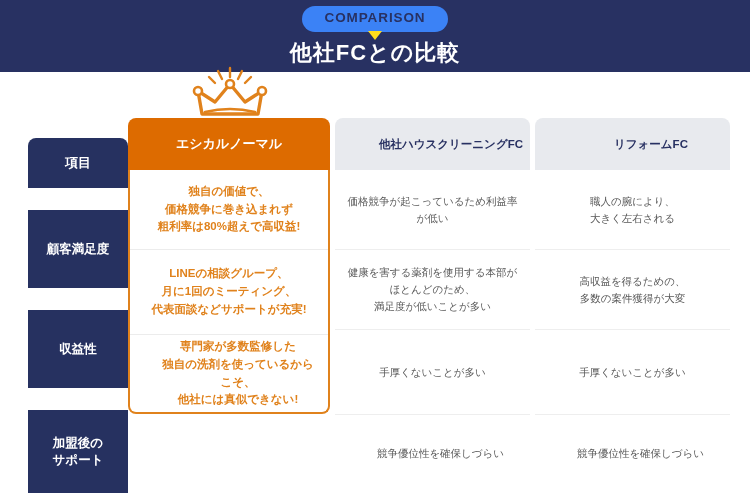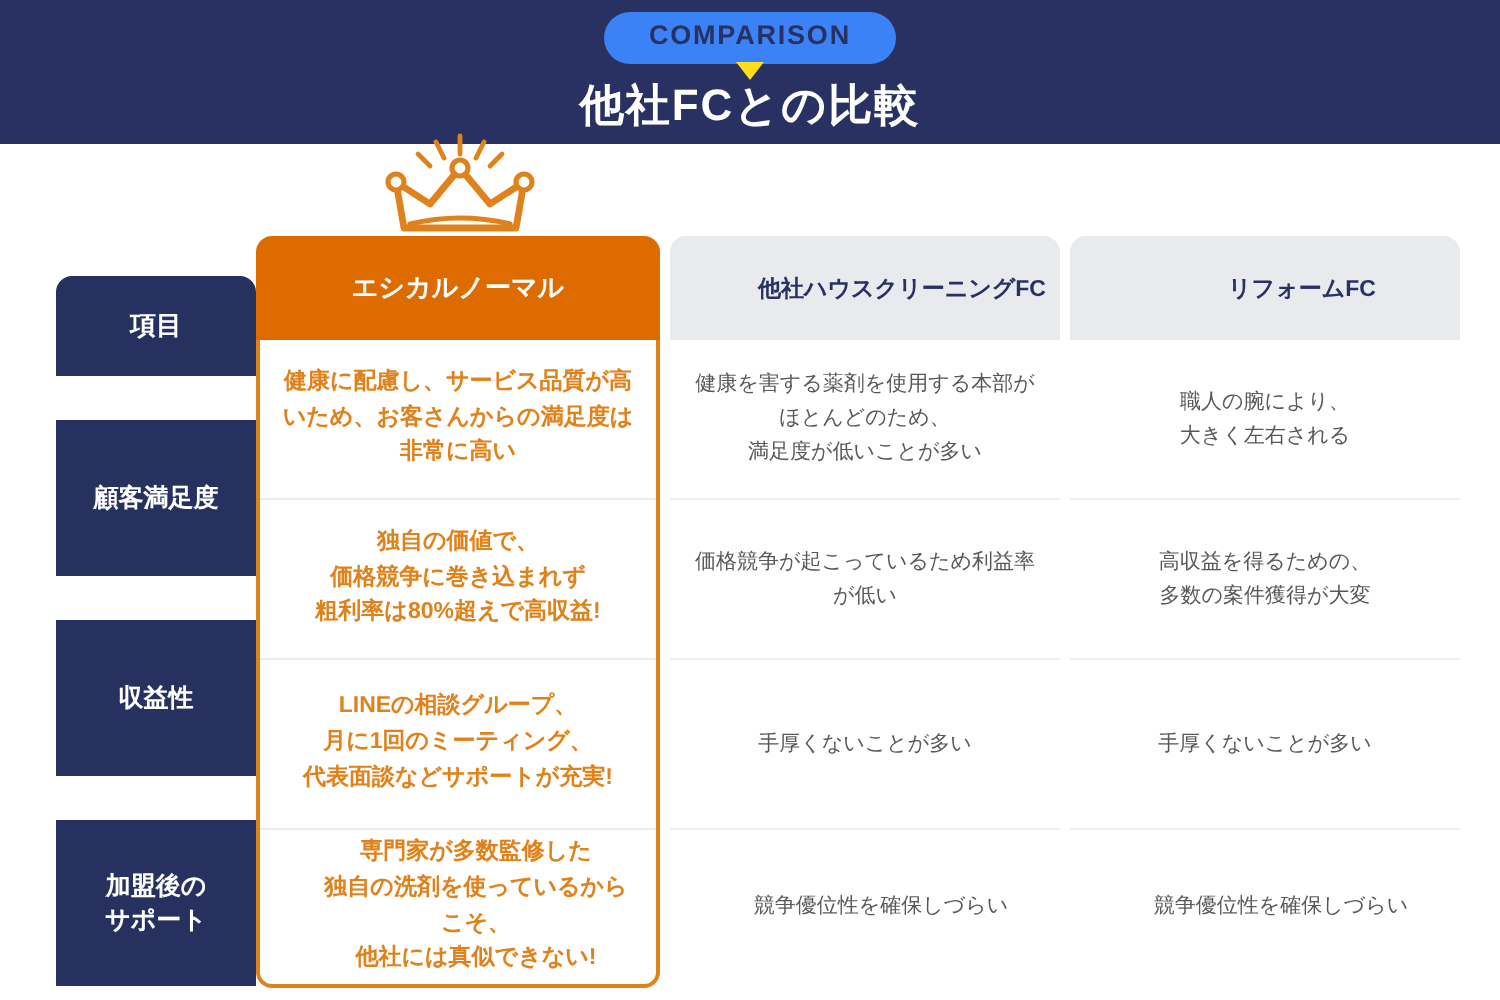--- a/index.html
+++ b/index.html
@@ -177,32 +177,31 @@
   <div class="col col-label">
     <div class="lbl-head h-head" style="border-radius:8px 8px 0 0;">項目</div>
     <div class="lbl-cell h-r0">顧客満足度</div>
     <div class="lbl-cell h-r1">収益性</div>
     <div class="lbl-cell h-r2">加盟後の<br>サポート</div>
   </div>
 
   <div class="col col-feature">
     <div class="feat-head h-head">エシカルノーマル</div>
     <div class="feat-body">
-      <div class="feat-cell h-r0">健康に配慮し、サービス品質が高いため、お客さんからの満足度は非常に高い</div>
       <div class="feat-cell h-r1">独自の価値で、<br>価格競争に巻き込まれず<br>粗利率は80%超えで高収益!</div>
       <div class="feat-cell h-r2">LINEの相談グループ、<br>月に1回のミーティング、<br>代表面談などサポートが充実!</div>
       <div class="feat-cell h-r3">専門家が多数監修した<br>独自の洗剤を使っているからこそ、<br>他社には真似できない!</div>
     </div>
   </div>
 
   <div class="col col-c3">
     <div class="cmp-head h-head">他社ハウスクリーニングFC</div>
     <div class="cmp-body">
+      <div class="cmp-cell h-r1">価格競争が起こっているため利益率が低い</div>
       <div class="cmp-cell h-r0">健康を害する薬剤を使用する本部がほとんどのため、<br>満足度が低いことが多い</div>
-      <div class="cmp-cell h-r1">価格競争が起こっているため利益率が低い</div>
       <div class="cmp-cell h-r2">手厚くないことが多い</div>
       <div class="cmp-cell h-r3">競争優位性を確保しづらい</div>
     </div>
   </div>
 
   <div class="col col-c4">
     <div class="cmp-head h-head">リフォームFC</div>
     <div class="cmp-body">
       <div class="cmp-cell h-r0">職人の腕により、<br>大きく左右される</div>
       <div class="cmp-cell h-r1">高収益を得るための、<br>多数の案件獲得が大変</div>

